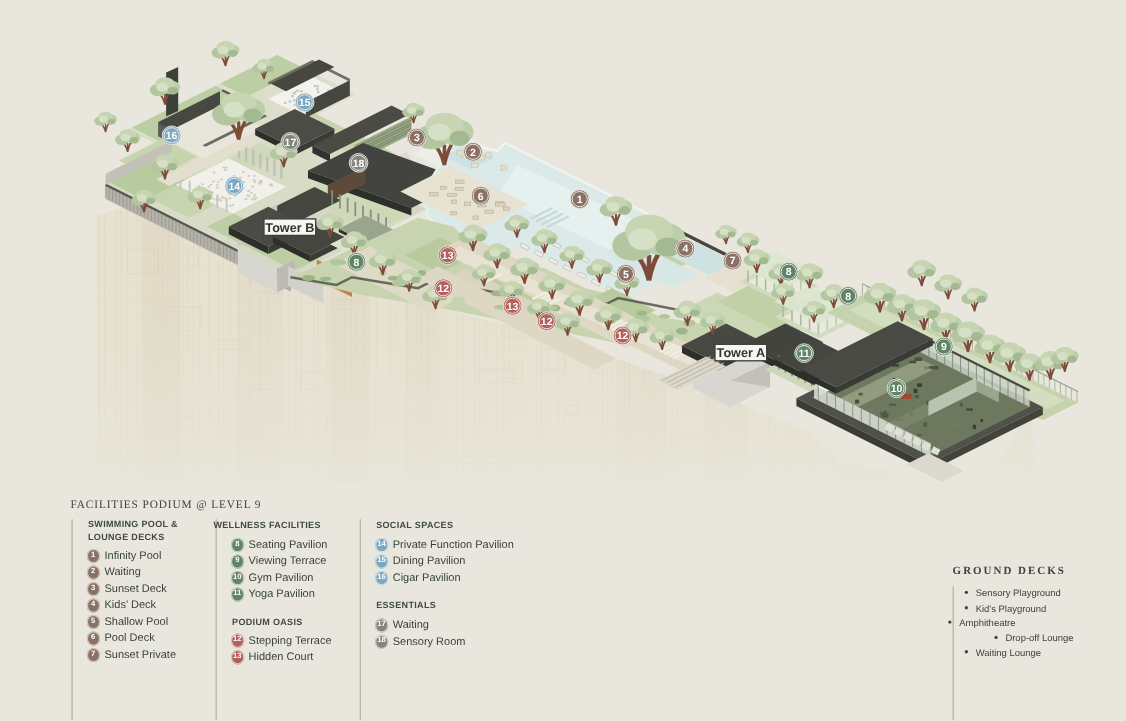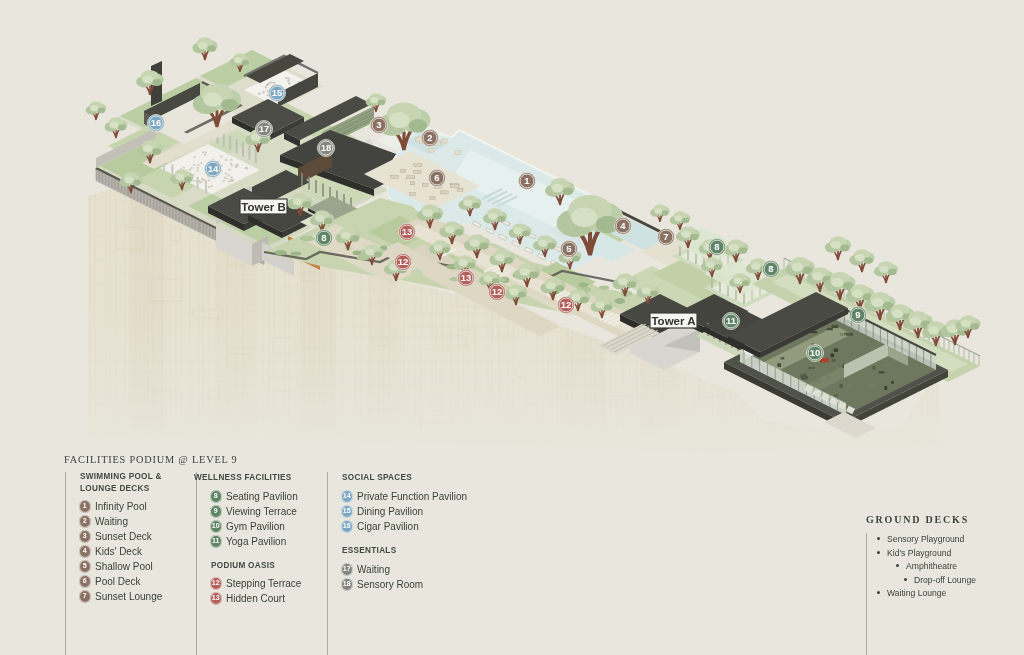--- a/index.html
+++ b/index.html
@@ -1051,33 +1051,33 @@
 <div class="vl" style="left:196px;top:472px;height:183px"></div>
 <div class="vl" style="left:327px;top:472px;height:183px"></div>
 <div class="vl" style="left:866px;top:533px;height:122px"></div>
 <div class="hd" style="left:80px;top:471px">SWIMMING POOL &amp;<br>LOUNGE DECKS</div>
 <div class="it" style="left:78.5px;top:496.5px"><span class="c" style="background:#8a7164">1</span><span class="l">Infinity Pool</span></div>
 <div class="it" style="left:78.5px;top:511.5px"><span class="c" style="background:#8a7164">2</span><span class="l">Waiting</span></div>
 <div class="it" style="left:78.5px;top:526.5px"><span class="c" style="background:#8a7164">3</span><span class="l">Sunset Deck</span></div>
 <div class="it" style="left:78.5px;top:541.5px"><span class="c" style="background:#8a7164">4</span><span class="l">Kids' Deck</span></div>
 <div class="it" style="left:78.5px;top:556.5px"><span class="c" style="background:#8a7164">5</span><span class="l">Shallow Pool</span></div>
 <div class="it" style="left:78.5px;top:571.5px"><span class="c" style="background:#8a7164">6</span><span class="l">Pool Deck</span></div>
-<div class="it" style="left:78.5px;top:586.5px"><span class="c" style="background:#8a7164">7</span><span class="l">Sunset Lounge</span></div>
+<div class="it" style="left:78.5px;top:586.5px"><span class="c" style="background:#8a7164">7</span><span class="l">Sunset Private</span></div>
 <div class="hd" style="left:194px;top:472px">WELLNESS FACILITIES</div>
 <div class="it" style="left:209.5px;top:486.5px"><span class="c" style="background:#5f8566">8</span><span class="l">Seating Pavilion</span></div>
 <div class="it" style="left:209.5px;top:501.5px"><span class="c" style="background:#5f8566">9</span><span class="l">Viewing Terrace</span></div>
 <div class="it" style="left:209.5px;top:516.5px"><span class="c" style="background:#5f8566">10</span><span class="l">Gym Pavilion</span></div>
 <div class="it" style="left:209.5px;top:531.5px"><span class="c" style="background:#5f8566">11</span><span class="l">Yoga Pavilion</span></div>
 <div class="hd" style="left:211px;top:560px">PODIUM OASIS</div>
 <div class="it" style="left:209.5px;top:573.5px"><span class="c" style="background:#b2605c">12</span><span class="l">Stepping Terrace</span></div>
 <div class="it" style="left:209.5px;top:588.5px"><span class="c" style="background:#b2605c">13</span><span class="l">Hidden Court</span></div>
 <div class="hd" style="left:342px;top:472px">SOCIAL SPACES</div>
 <div class="it" style="left:340.5px;top:486.5px"><span class="c" style="background:#7ba7c2">14</span><span class="l">Private Function Pavilion</span></div>
 <div class="it" style="left:340.5px;top:501.5px"><span class="c" style="background:#7ba7c2">15</span><span class="l">Dining Pavilion</span></div>
 <div class="it" style="left:340.5px;top:516.5px"><span class="c" style="background:#7ba7c2">16</span><span class="l">Cigar Pavilion</span></div>
 <div class="hd" style="left:342px;top:545px">ESSENTIALS</div>
 <div class="it" style="left:340.5px;top:559.5px"><span class="c" style="background:#83867e">17</span><span class="l">Waiting</span></div>
 <div class="it" style="left:340.5px;top:574.5px"><span class="c" style="background:#83867e">18</span><span class="l">Sensory Room</span></div>
 <div class="gtitle">GROUND DECKS</div>
 <div class="gf" style="left:877px;top:534px"><span class="b"></span>Sensory Playground</div>
 <div class="gf" style="left:877px;top:548px"><span class="b"></span>Kid's Playground</div>
-<div class="gf" style="left:896px;top:561px"><span class="b"></span>Amphitheatre</div>
+<div class="gf" style="left:862px;top:561px"><span class="b"></span>Amphitheatre</div>
 <div class="gf" style="left:904px;top:575px"><span class="b"></span>Drop-off Lounge</div>
 <div class="gf" style="left:877px;top:588px"><span class="b"></span>Waiting Lounge</div>
 </body></html>

